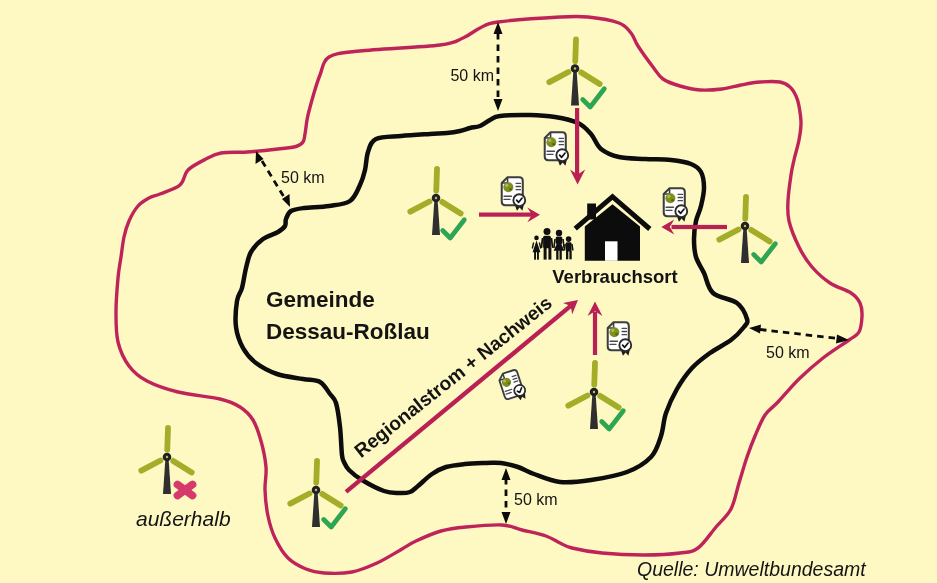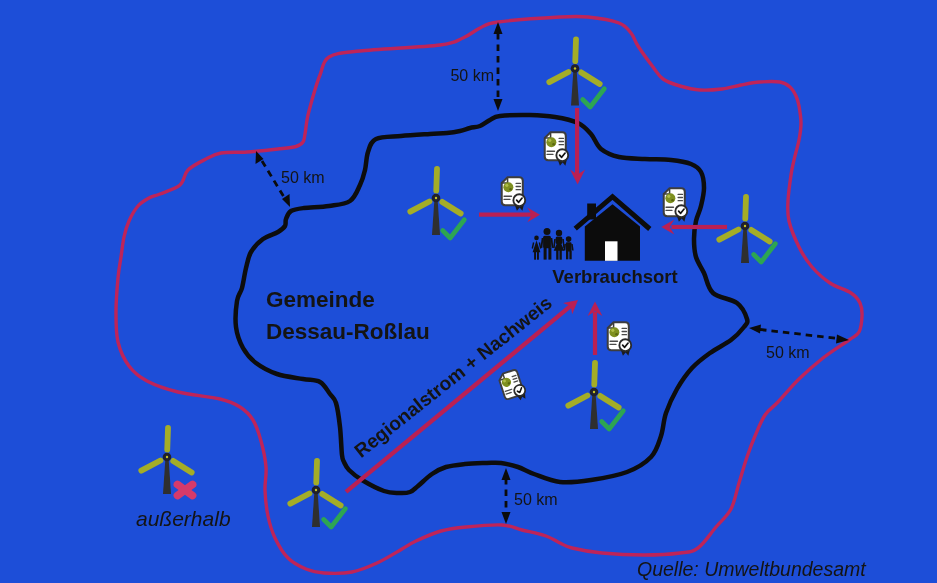--- a/index.html
+++ b/index.html
@@ -1,16 +1,16 @@
 <!DOCTYPE html>
 <html><head>
 <meta charset="utf-8">
 <style>
 html,body{margin:0;padding:0;background:#fff;}
-#stage{position:relative;width:937px;height:583px;background:#1d4ed8;overflow:hidden;
+#stage{position:relative;width:937px;height:583px;background:#fef9c3;overflow:hidden;
  font-family:"Liberation Sans", sans-serif;}
 svg{display:block;}
 </style>
 </head>
 <body>
 <div id="stage">
 <svg width="937" height="583" viewBox="0 0 937 583">
 <defs>
   <g id="turbine">
     <g fill="#a4ad27">

